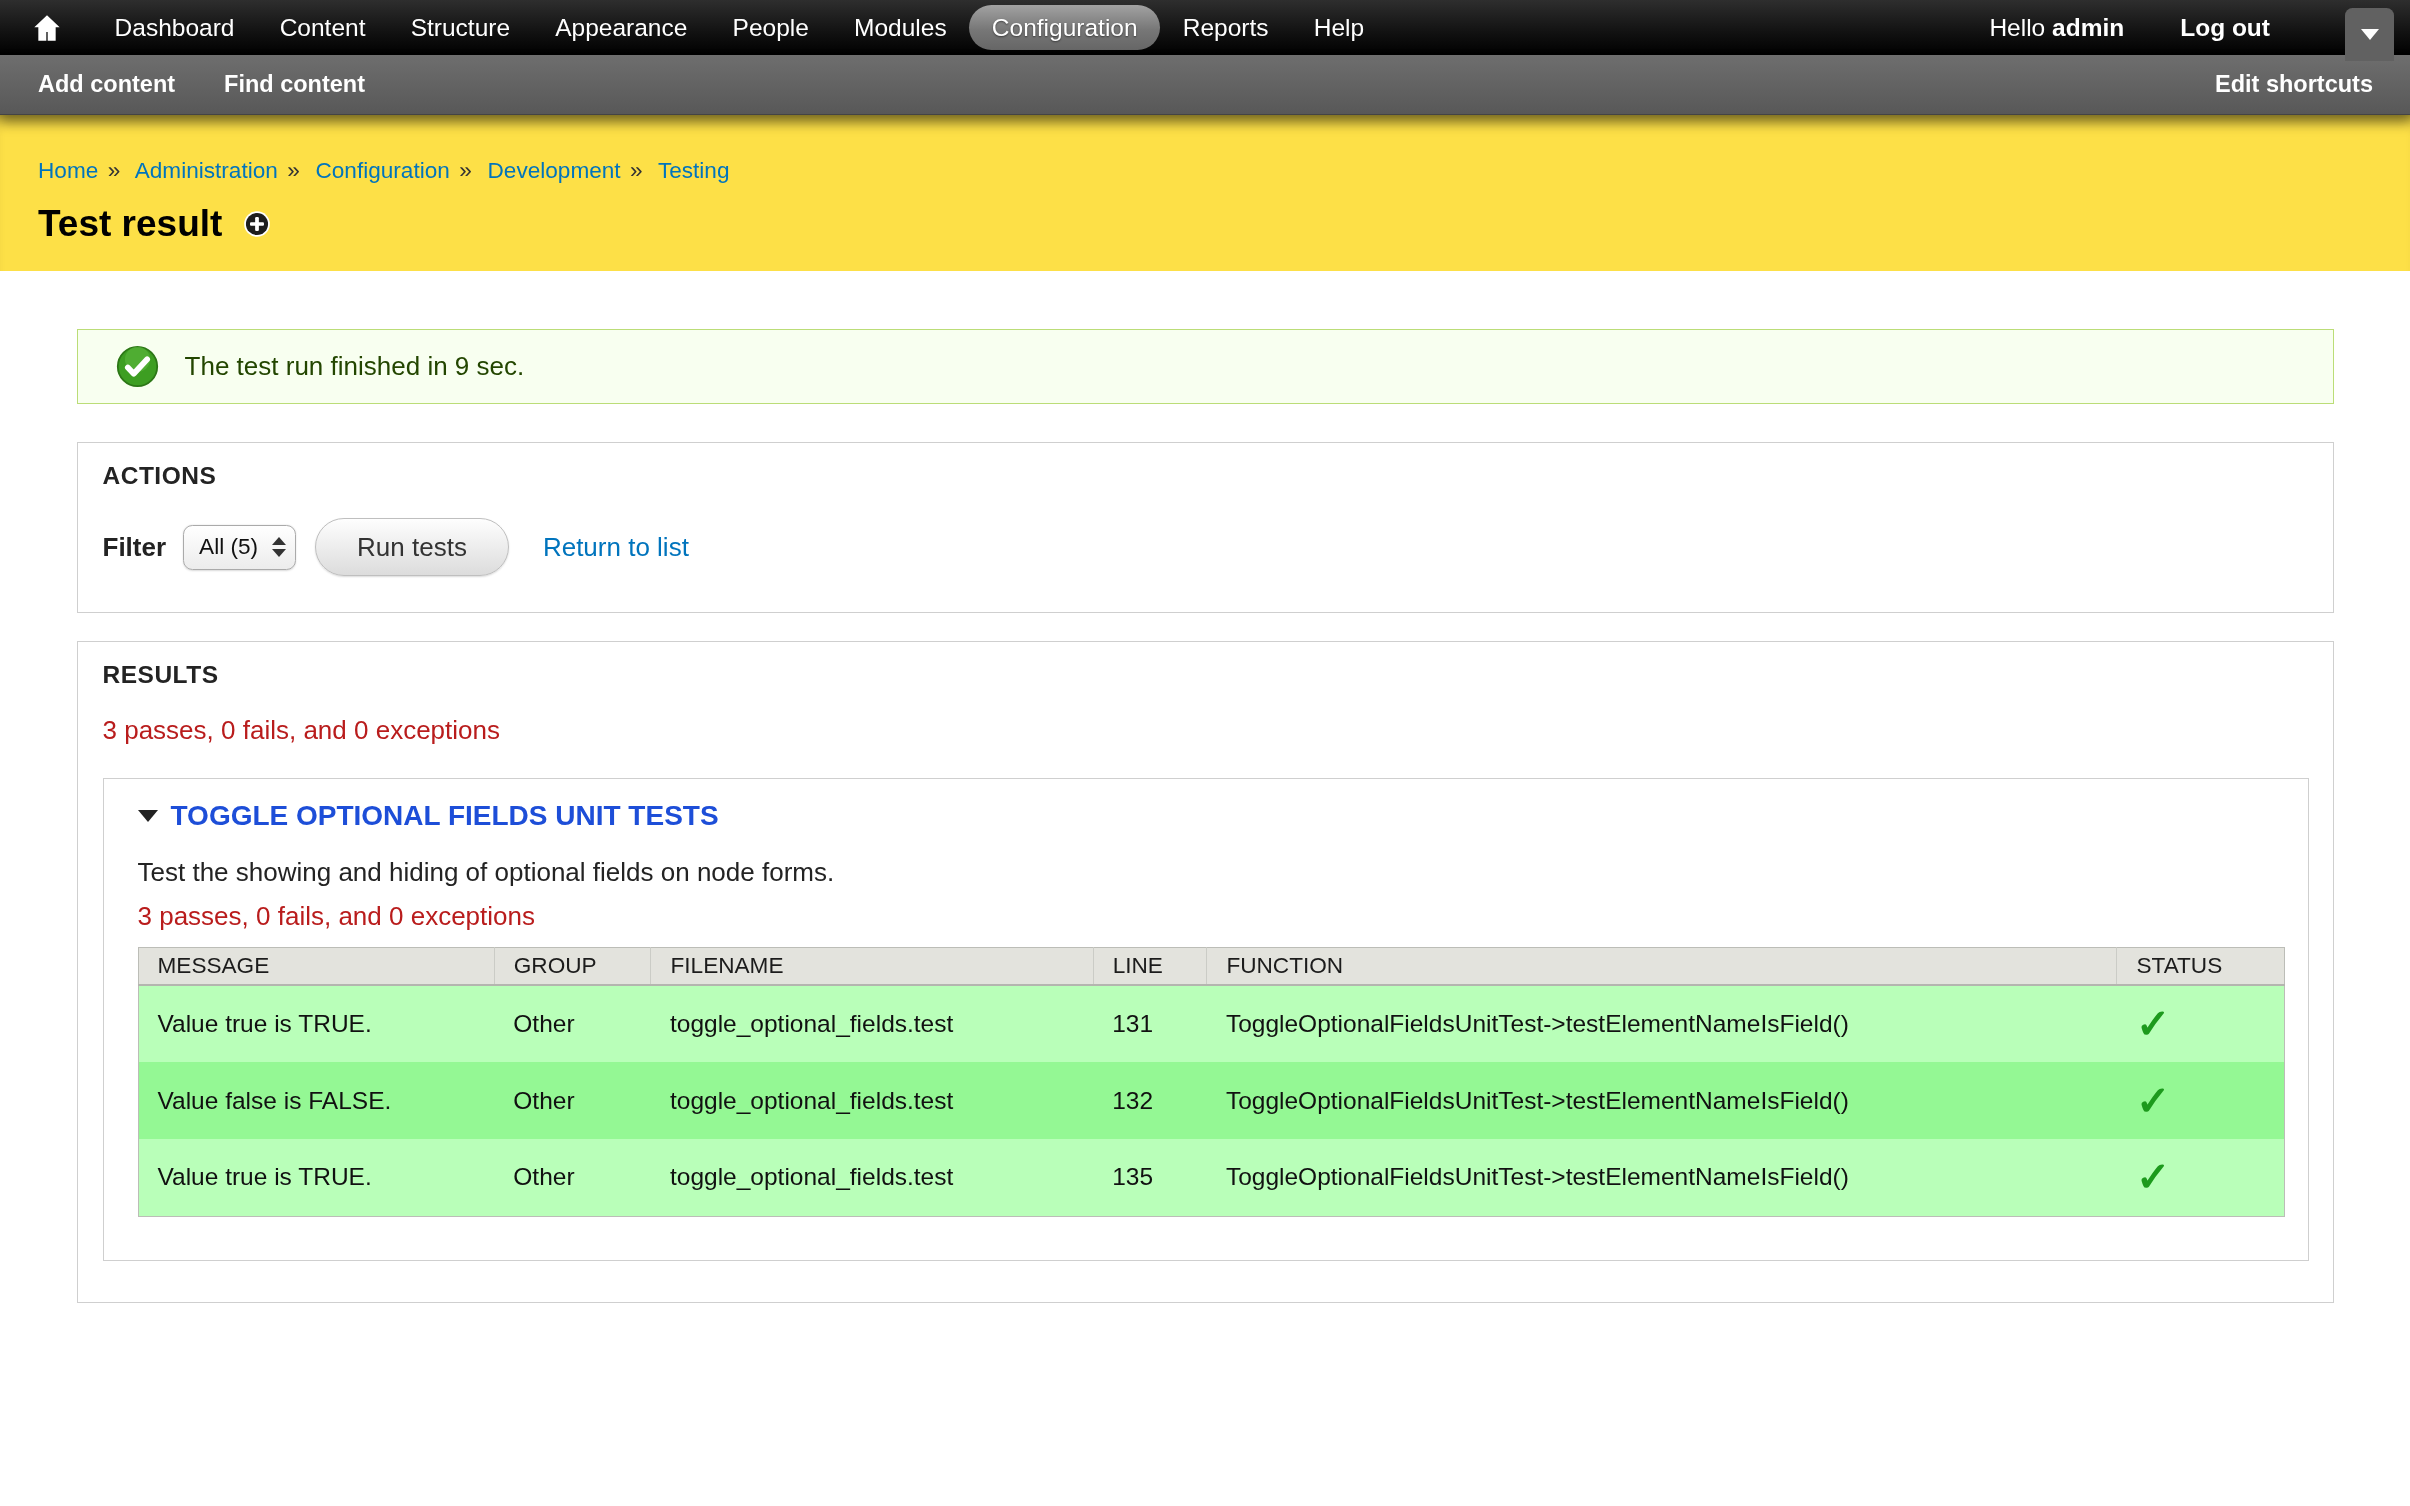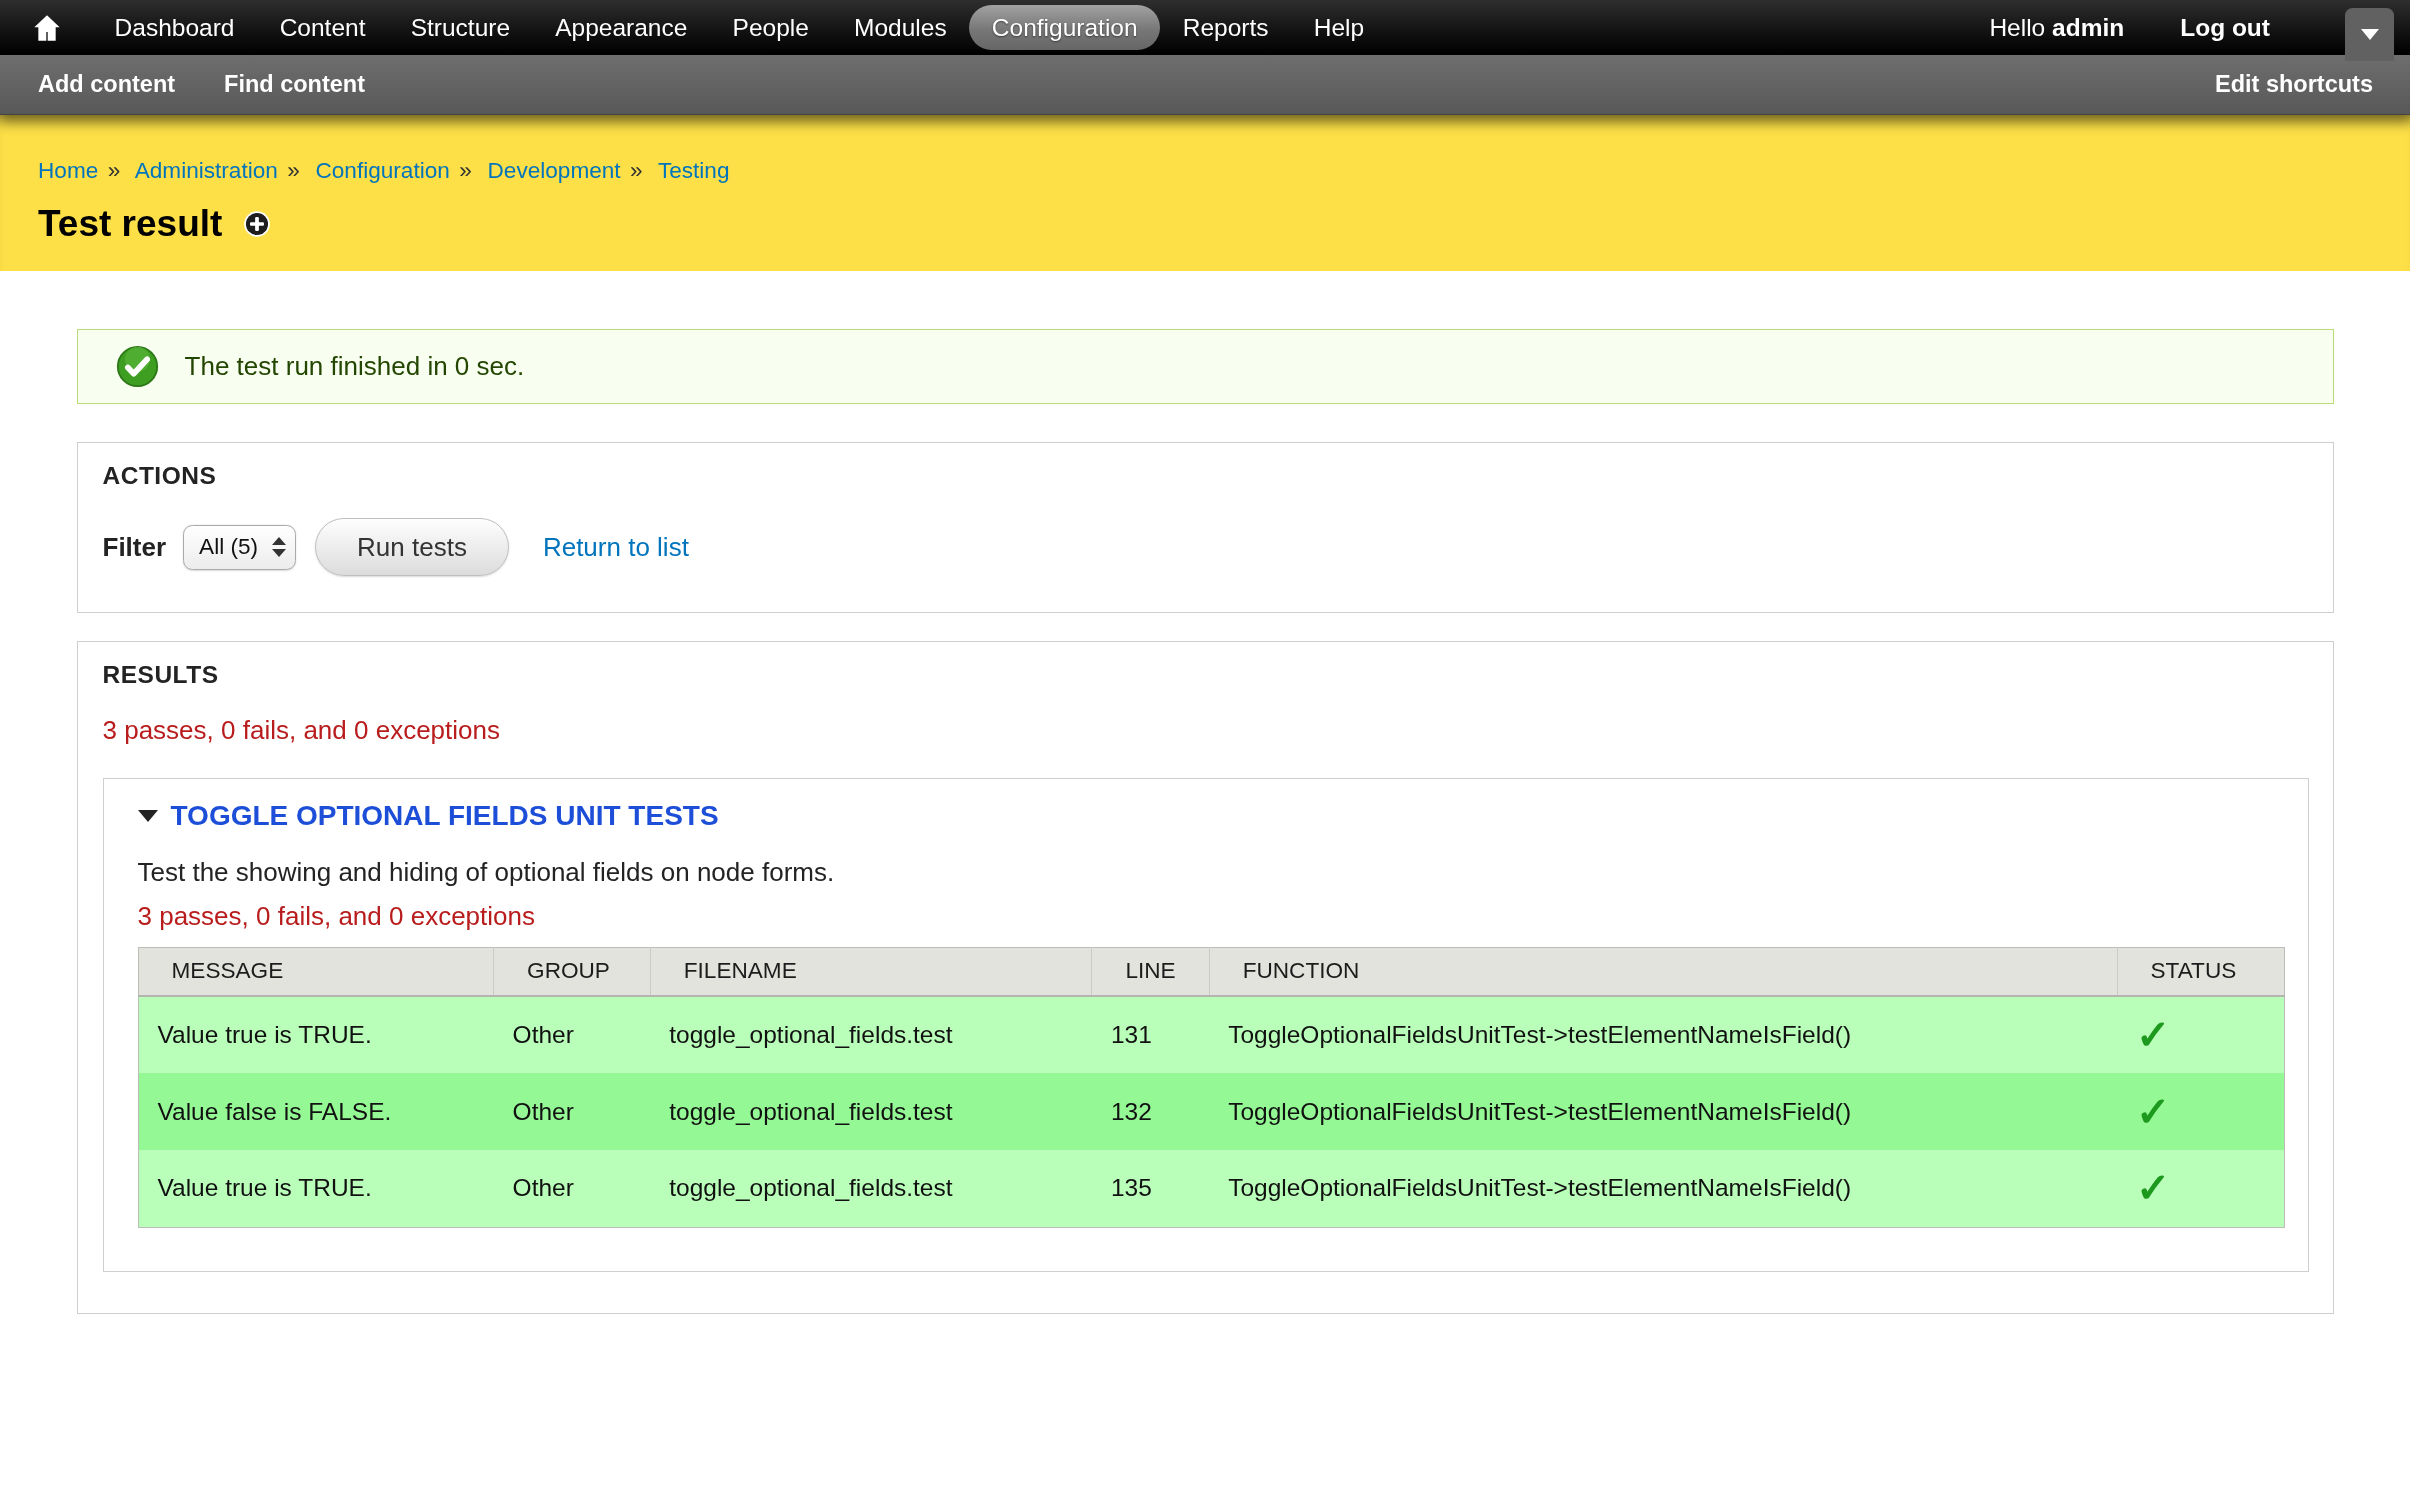--- a/index.html
+++ b/index.html
@@ -77,21 +77,21 @@
   .group-title { display:flex; align-items:center; gap:13px; cursor:pointer; }
   .tri-down-b { width:0; height:0; border-left:10.4px solid transparent; border-right:10.4px solid transparent;
                 border-top:12.2px solid #222; }
   .group-title a { font-size:28px; font-weight:bold; color:#1d4ed8; text-decoration:none; text-transform:uppercase; }
   .group-desc { margin-top:24.5px; font-size:26px; color:#232323; }
   .group-fieldset .summary-green { margin-top:13px; }
 
   table.results-table { margin-top:15px; width:100%; border-collapse:collapse;
                         border:1.9px solid #bcbdb7; }
   table.results-table th { background:#e3e3dd; font-size:22.6px; font-weight:normal; color:#1c1c1c;
-                           text-transform:uppercase; text-align:left; padding:0 33px; height:49px;
+                           text-transform:uppercase; text-align:left; padding:0 19px; height:38px;
                            border-left:1.9px solid #cbccc6; border-bottom:2.8px solid #b4b5af; }
   table.results-table th:first-child { border-left:none; }
   table.results-table td { font-size:24.5px; color:#111; padding:0 19px; height:77px; vertical-align:middle; }
   tr.row-odd { background:#b9ffb9; }
   tr.row-even { background:#94f894; }
   td.status-cell .pass-check::before { content:"\2713"; color:#1d9a1d; font-size:41px; font-weight:bold; }
 
   .col-message{width:16.6%} .col-group{width:7.3%} .col-filename{width:20.6%}
   .col-line{width:5.3%} .col-function{width:42.4%} .col-status{width:7.8%}
 </style>
@@ -154,21 +154,21 @@
 <main class="content">
 
   <div class="status-message">
     <span class="badge">
       <svg width="43" height="43" viewBox="0 0 24 24">
         <circle cx="12" cy="12" r="11" fill="#3d9e22" stroke="#2c7716" stroke-width="1"></circle>
         <circle cx="12" cy="8" r="7" fill="#5cb83e" opacity="0.6"></circle>
         <path d="M6.6 12.6 l3.3 3.4 L17.4 8" stroke="#fff" stroke-width="3.2" fill="none" stroke-linecap="round" stroke-linejoin="round"></path>
       </svg>
     </span>
-    <span class="msg-text">The test run finished in 0 sec.</span>
+    <span class="msg-text">The test run finished in 9 sec.</span>
   </div>
 
   <section class="fieldset actions">
     <div class="legend">ACTIONS</div>
     <div class="actions-row">
       <span class="filter-label">Filter</span>
       <div class="select">
         <span class="val">All (5)</span>
         <span class="stepper">
             <i class="up"></i>

